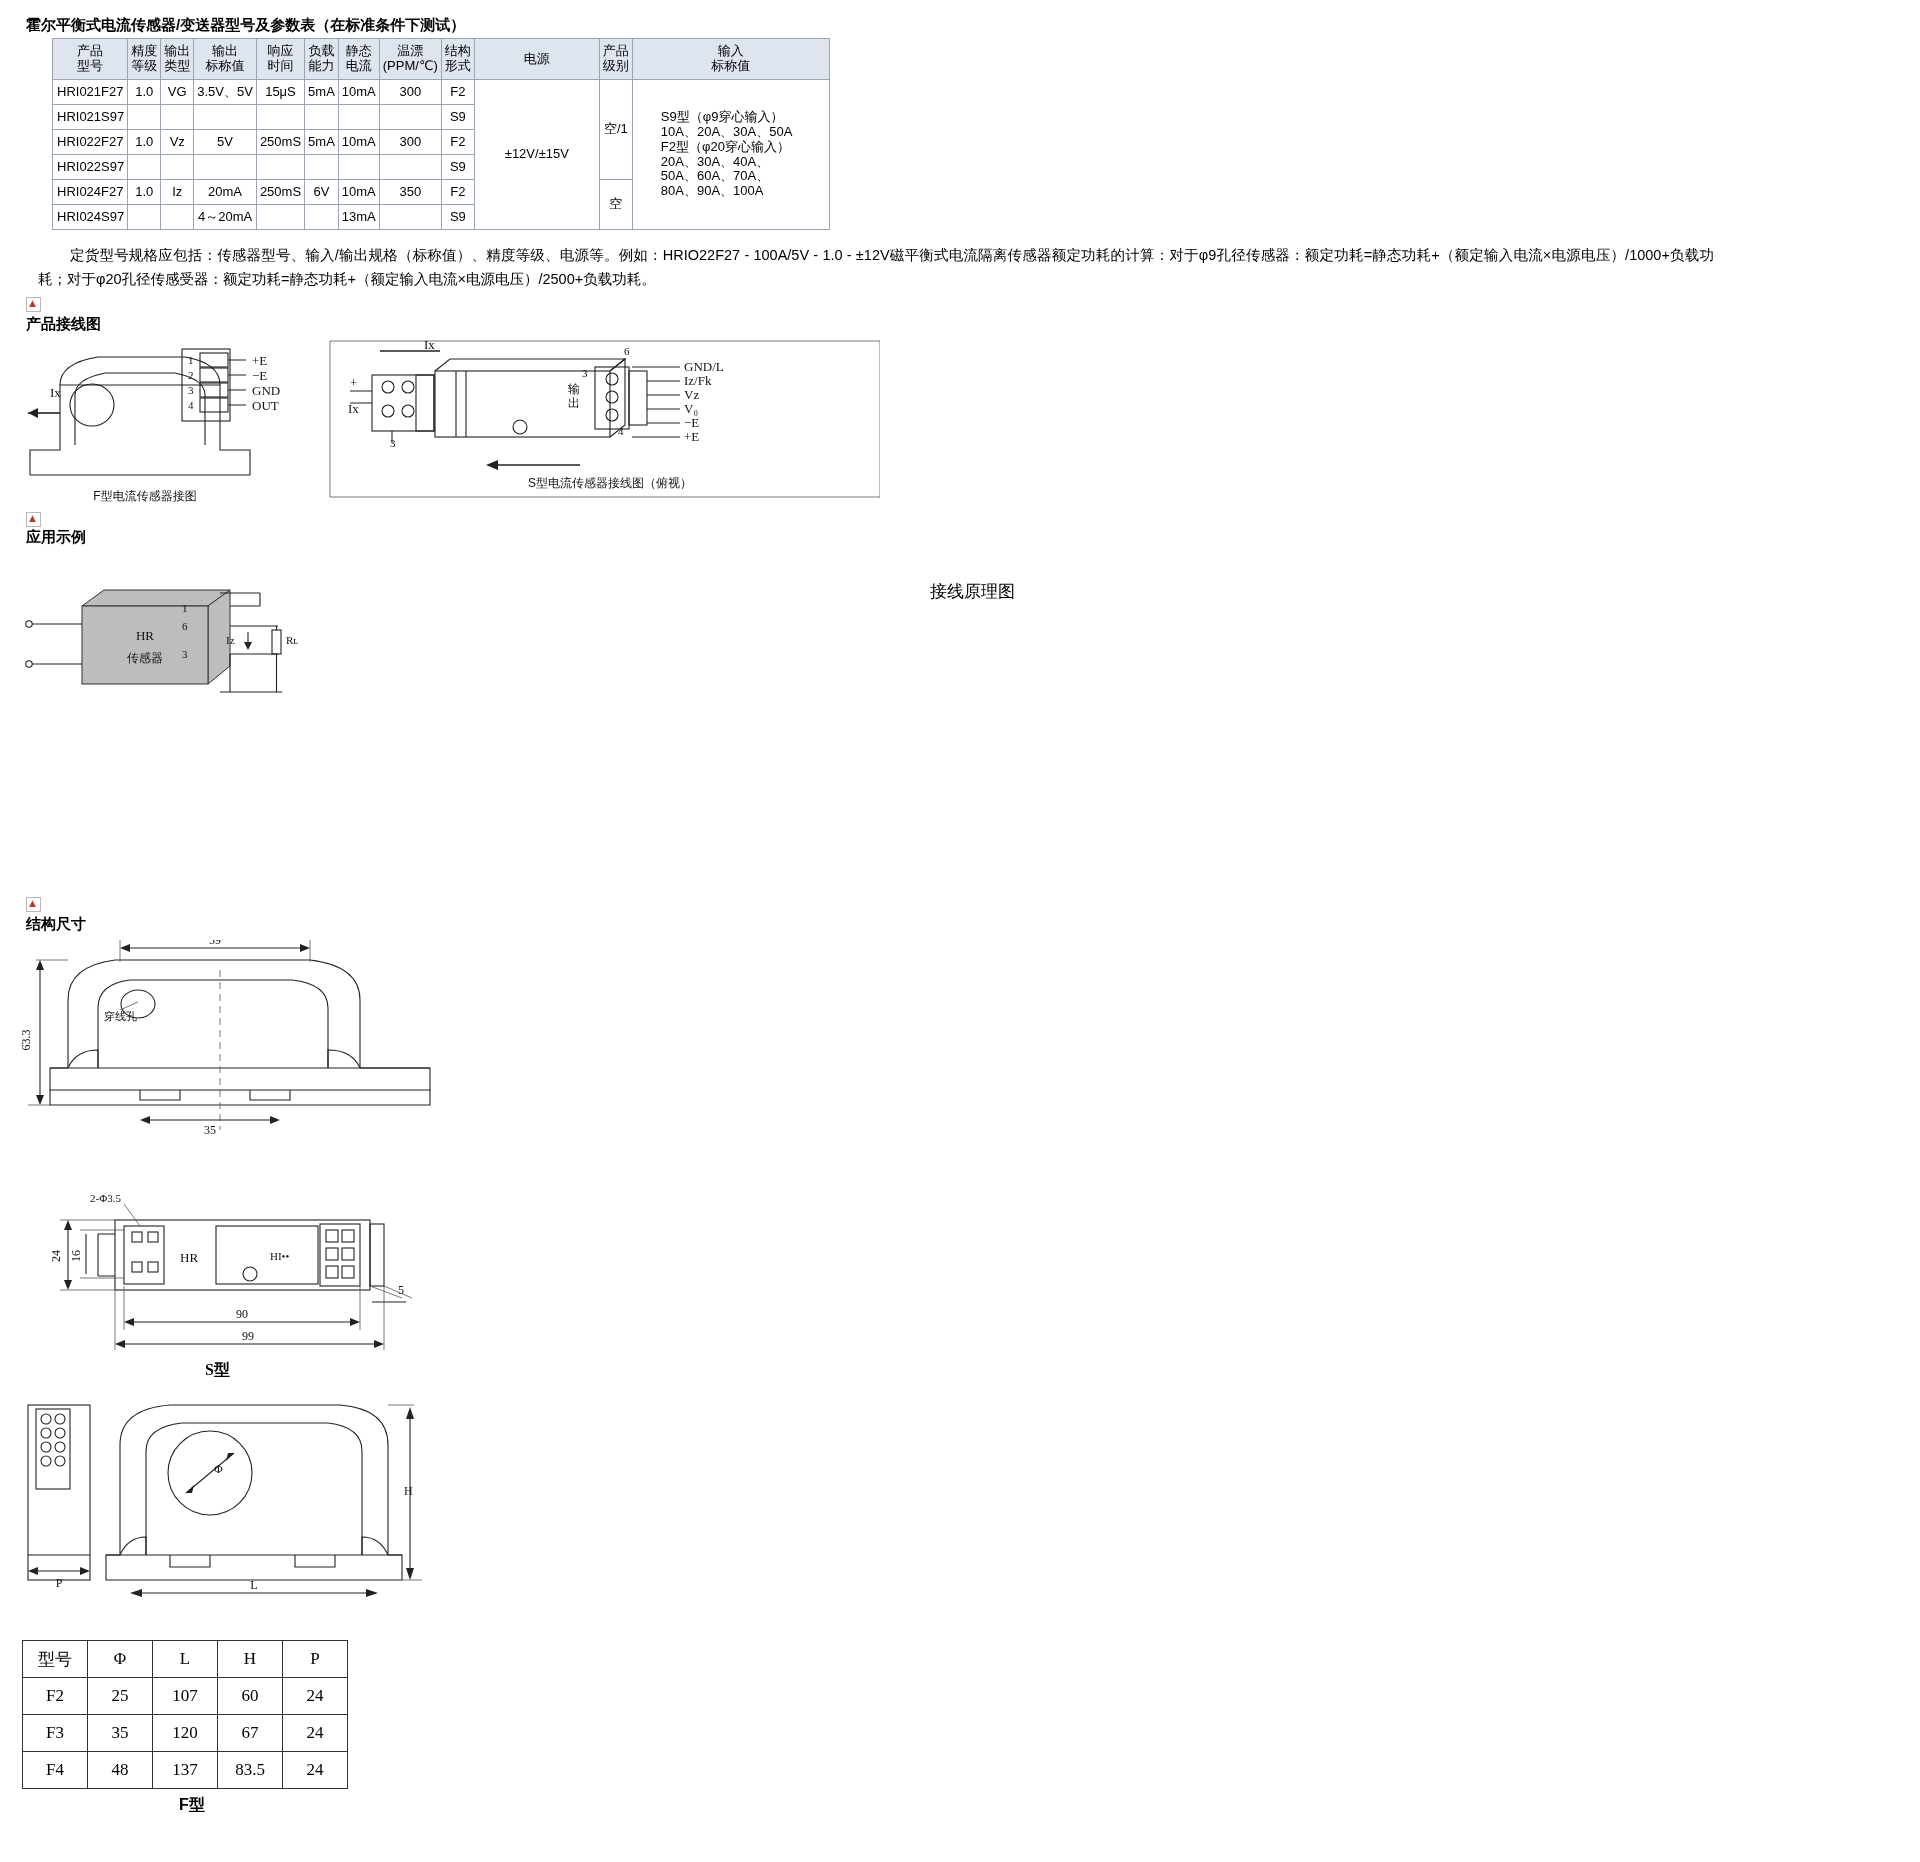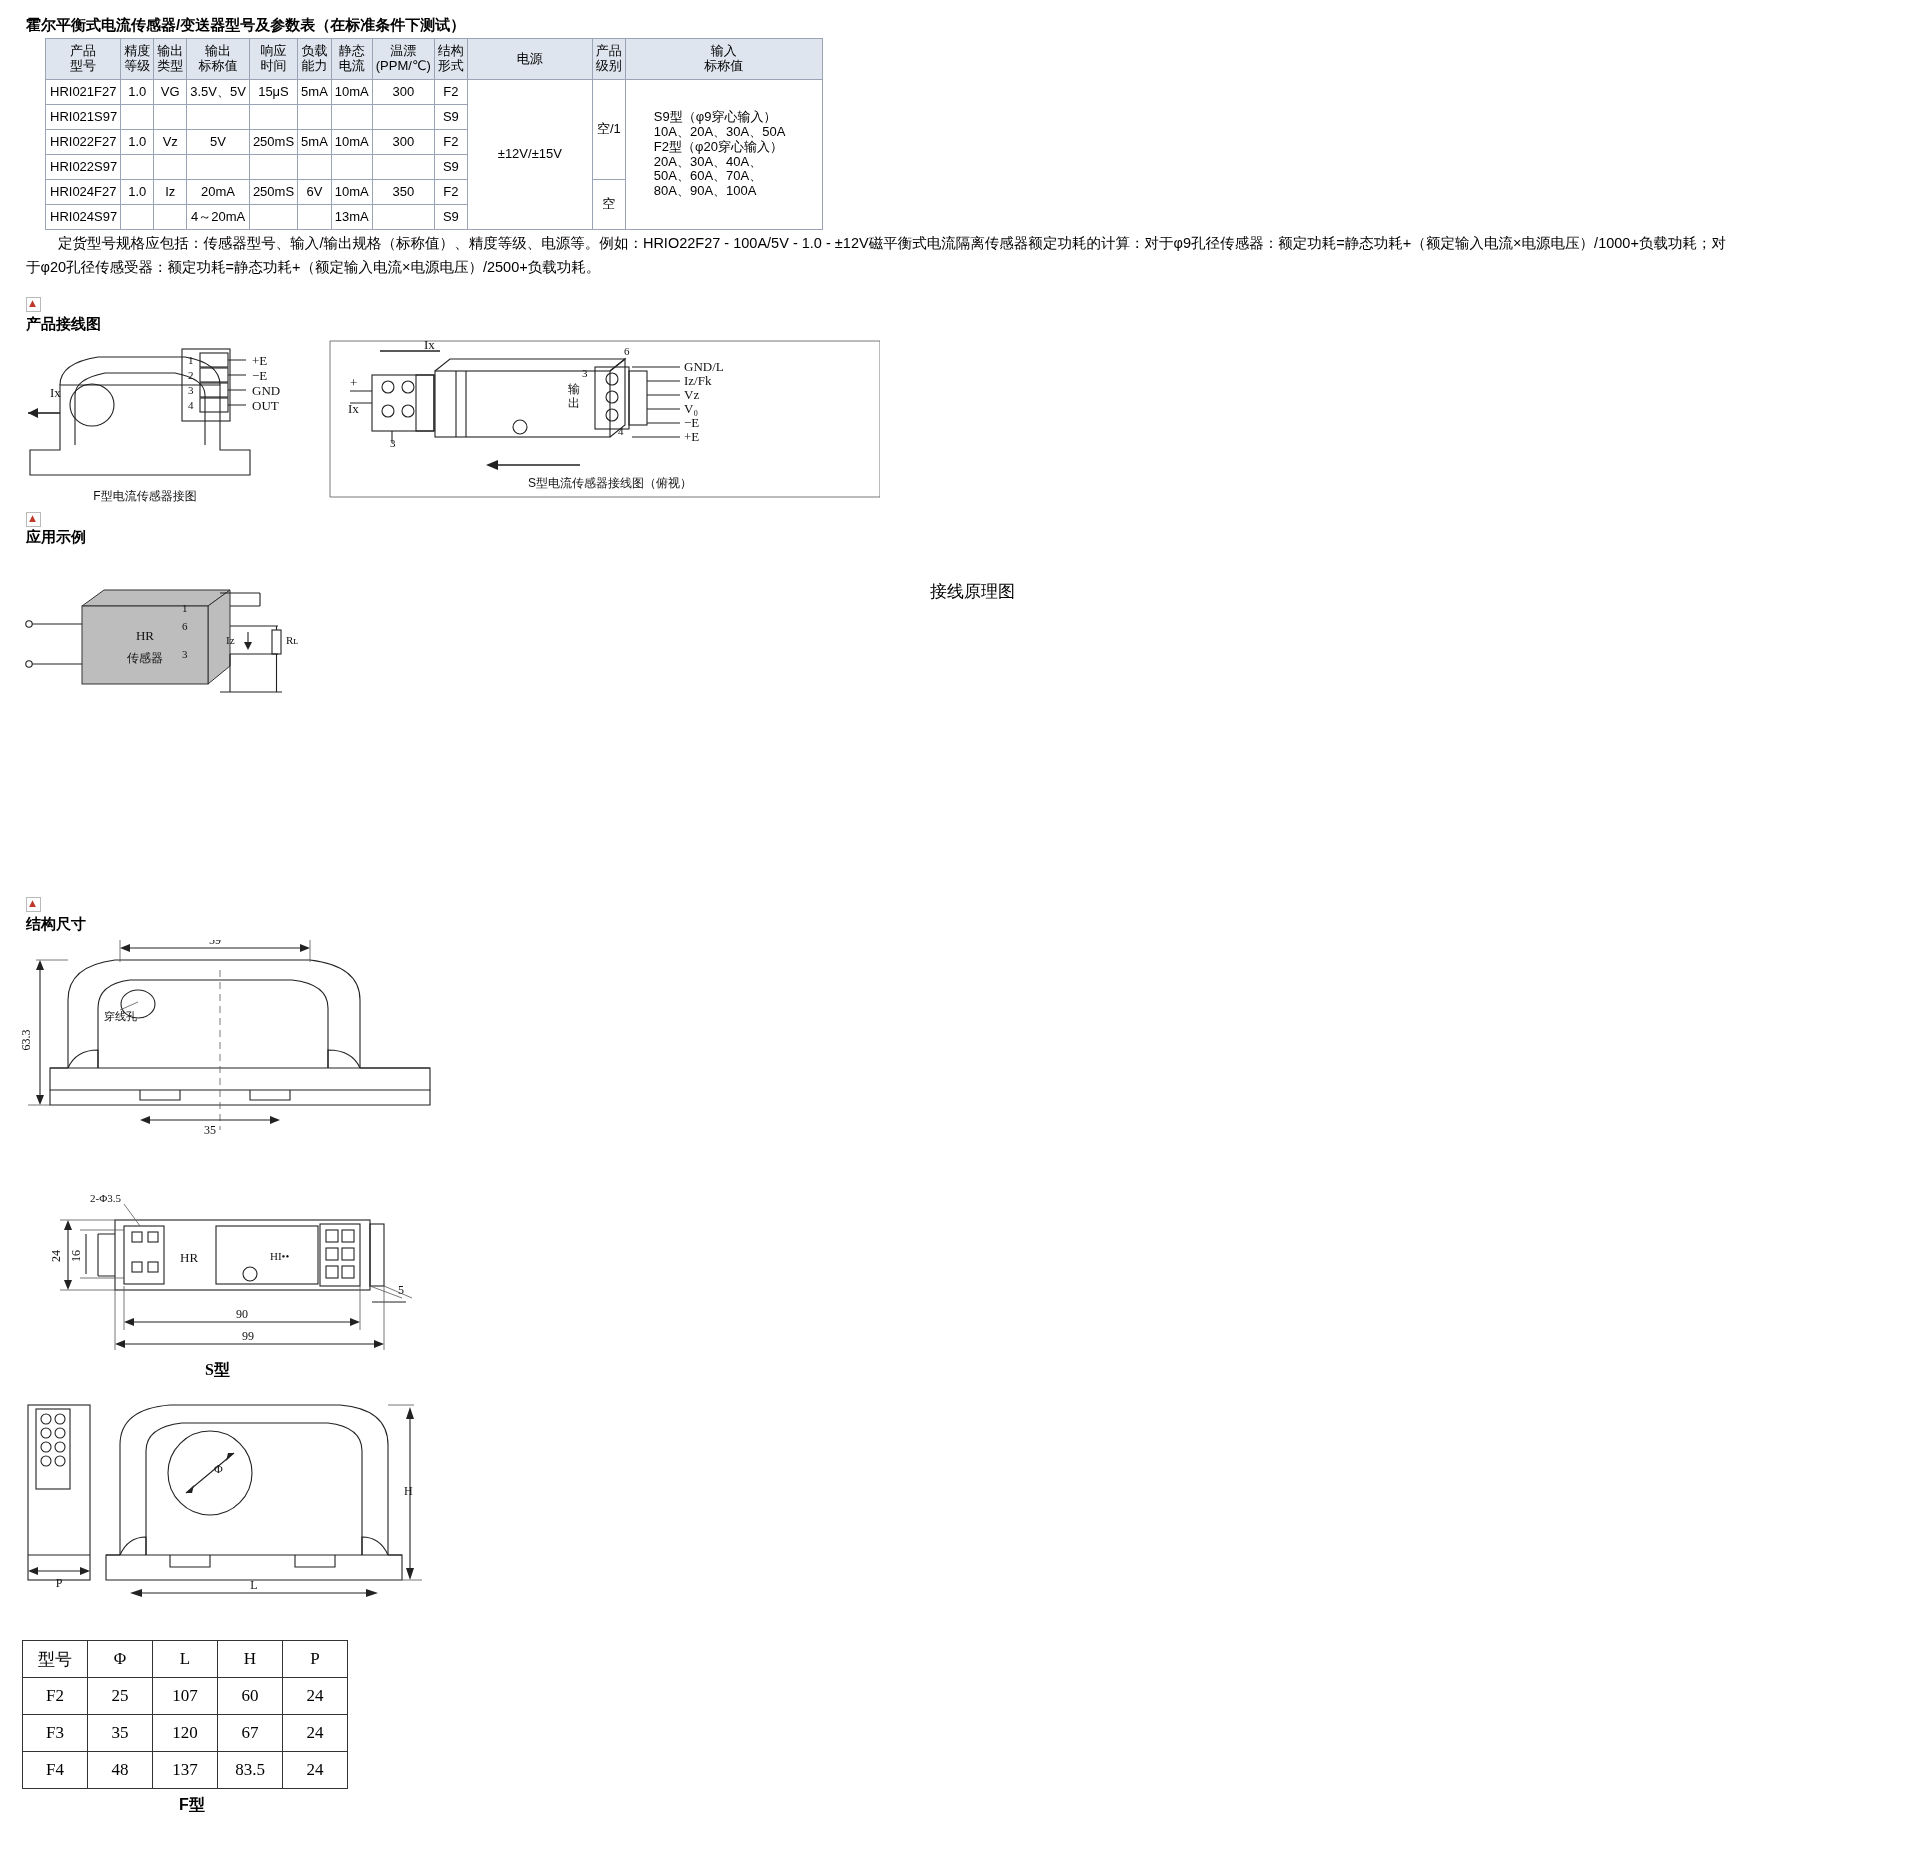--- a/index.html
+++ b/index.html
@@ -24,21 +24,21 @@
   }
   .broken-img::before{
     content:"";position:absolute;left:2px;top:2px;width:7px;height:7px;
     background:#c0392b;clip-path:polygon(50% 0,100% 100%,0 100%);
   }
   .note{
     font-size:14.5px;line-height:1.65;text-align:justify;
   }
 
   
-  .tbl-wrap{margin-left:19px;}
+  .tbl-wrap{margin-left:26px;}
   table.param{
     border-collapse:collapse;
     font-size:13px;
     font-family:"Liberation Sans","DejaVu Sans",sans-serif;
   }
   table.param th, table.param td{
     border:1px solid #9aa4b4;
     padding:1px 3px;
     text-align:center;
     vertical-align:middle;
@@ -190,21 +190,21 @@
           <td></td>
           <td>13mA</td>
           <td></td>
           <td>S9</td>
         </tr>
       </tbody>
     </table>
   </div>
 
   <div style="position:absolute;left:26px;top:232px;width:1700px;">
-    <p class="note" style="margin:0;text-indent:32px;">定货型号规格应包括：传感器型号、输入/输出规格（标称值）、精度等级、电源等。例如：HRIO22F27 - 100A/5V - 1.0 - ±12V磁平衡式电流隔离传感器额定功耗的计算：对于φ9孔径传感器：额定功耗=静态功耗+（额定输入电流×电源电压）/1000+负载功耗；对于φ20孔径传感受器：额定功耗=静态功耗+（额定输入电流×电源电压）/2500+负载功耗。</p>
+    <p class="note" style="margin:12px;text-indent:32px;">定货型号规格应包括：传感器型号、输入/输出规格（标称值）、精度等级、电源等。例如：HRIO22F27 - 100A/5V - 1.0 - ±12V磁平衡式电流隔离传感器额定功耗的计算：对于φ9孔径传感器：额定功耗=静态功耗+（额定输入电流×电源电压）/1000+负载功耗；对于φ20孔径传感受器：额定功耗=静态功耗+（额定输入电流×电源电压）/2500+负载功耗。</p>
   </div>
 
   <div style="position:absolute;left:26px;top:295px;">
     <span class="broken-img"></span>
   </div>
   <div style="position:absolute;left:26px;top:315px;">
     <div class="sec-title">产品接线图</div>
   </div>
 
   <div class="diagram-box" style="position:absolute;left:20px;top:335px;">

